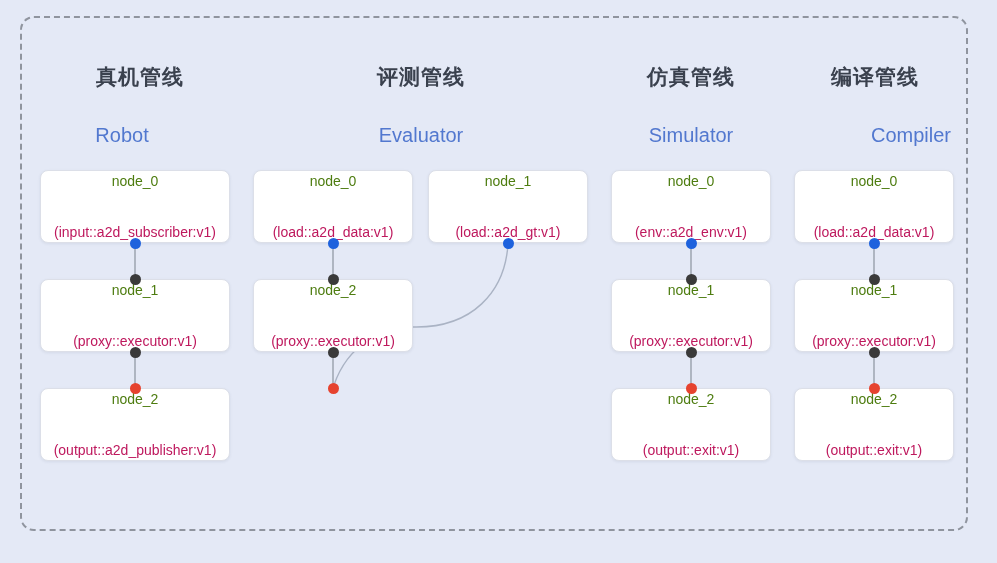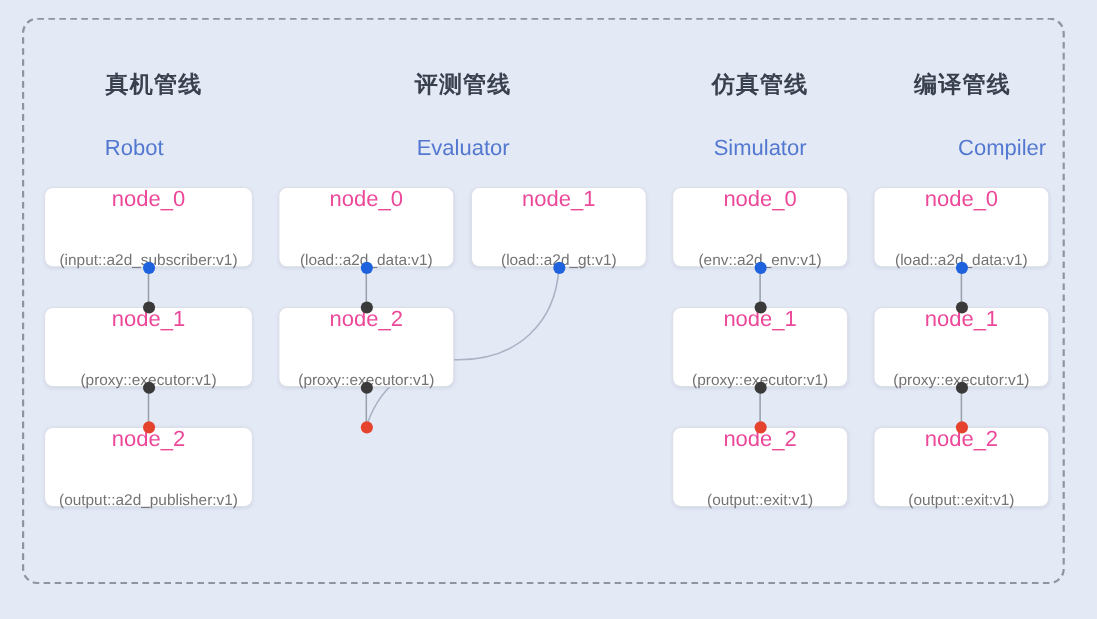--- a/index.html
+++ b/index.html
@@ -46,26 +46,26 @@
     box-sizing:border-box;
     background:#ffffff;
     border:1px solid #dcdfe8;
     border-radius:8px;
     box-shadow:0 1px 3px rgba(80,90,120,0.10);
     display:flex;flex-direction:column;
     align-items:center;justify-content:center;
     gap:3px;
   }
   .node-title{
-    font-size:20px;
-    color:#ec4899;
+    font-size:14px;
+    color:#4d7c0f;
   }
   .node-sub{
     font-size:14px;
-    color:#737373;
+    color:#be185d;
     white-space:nowrap;
     margin-top:32px;
   }
   .dot{
     position:absolute;
     width:11px;height:11px;
     border-radius:50%;
   }
   .dot.blue{background:#1e62dd;}
   .dot.black{background:#3a3a3a;}

